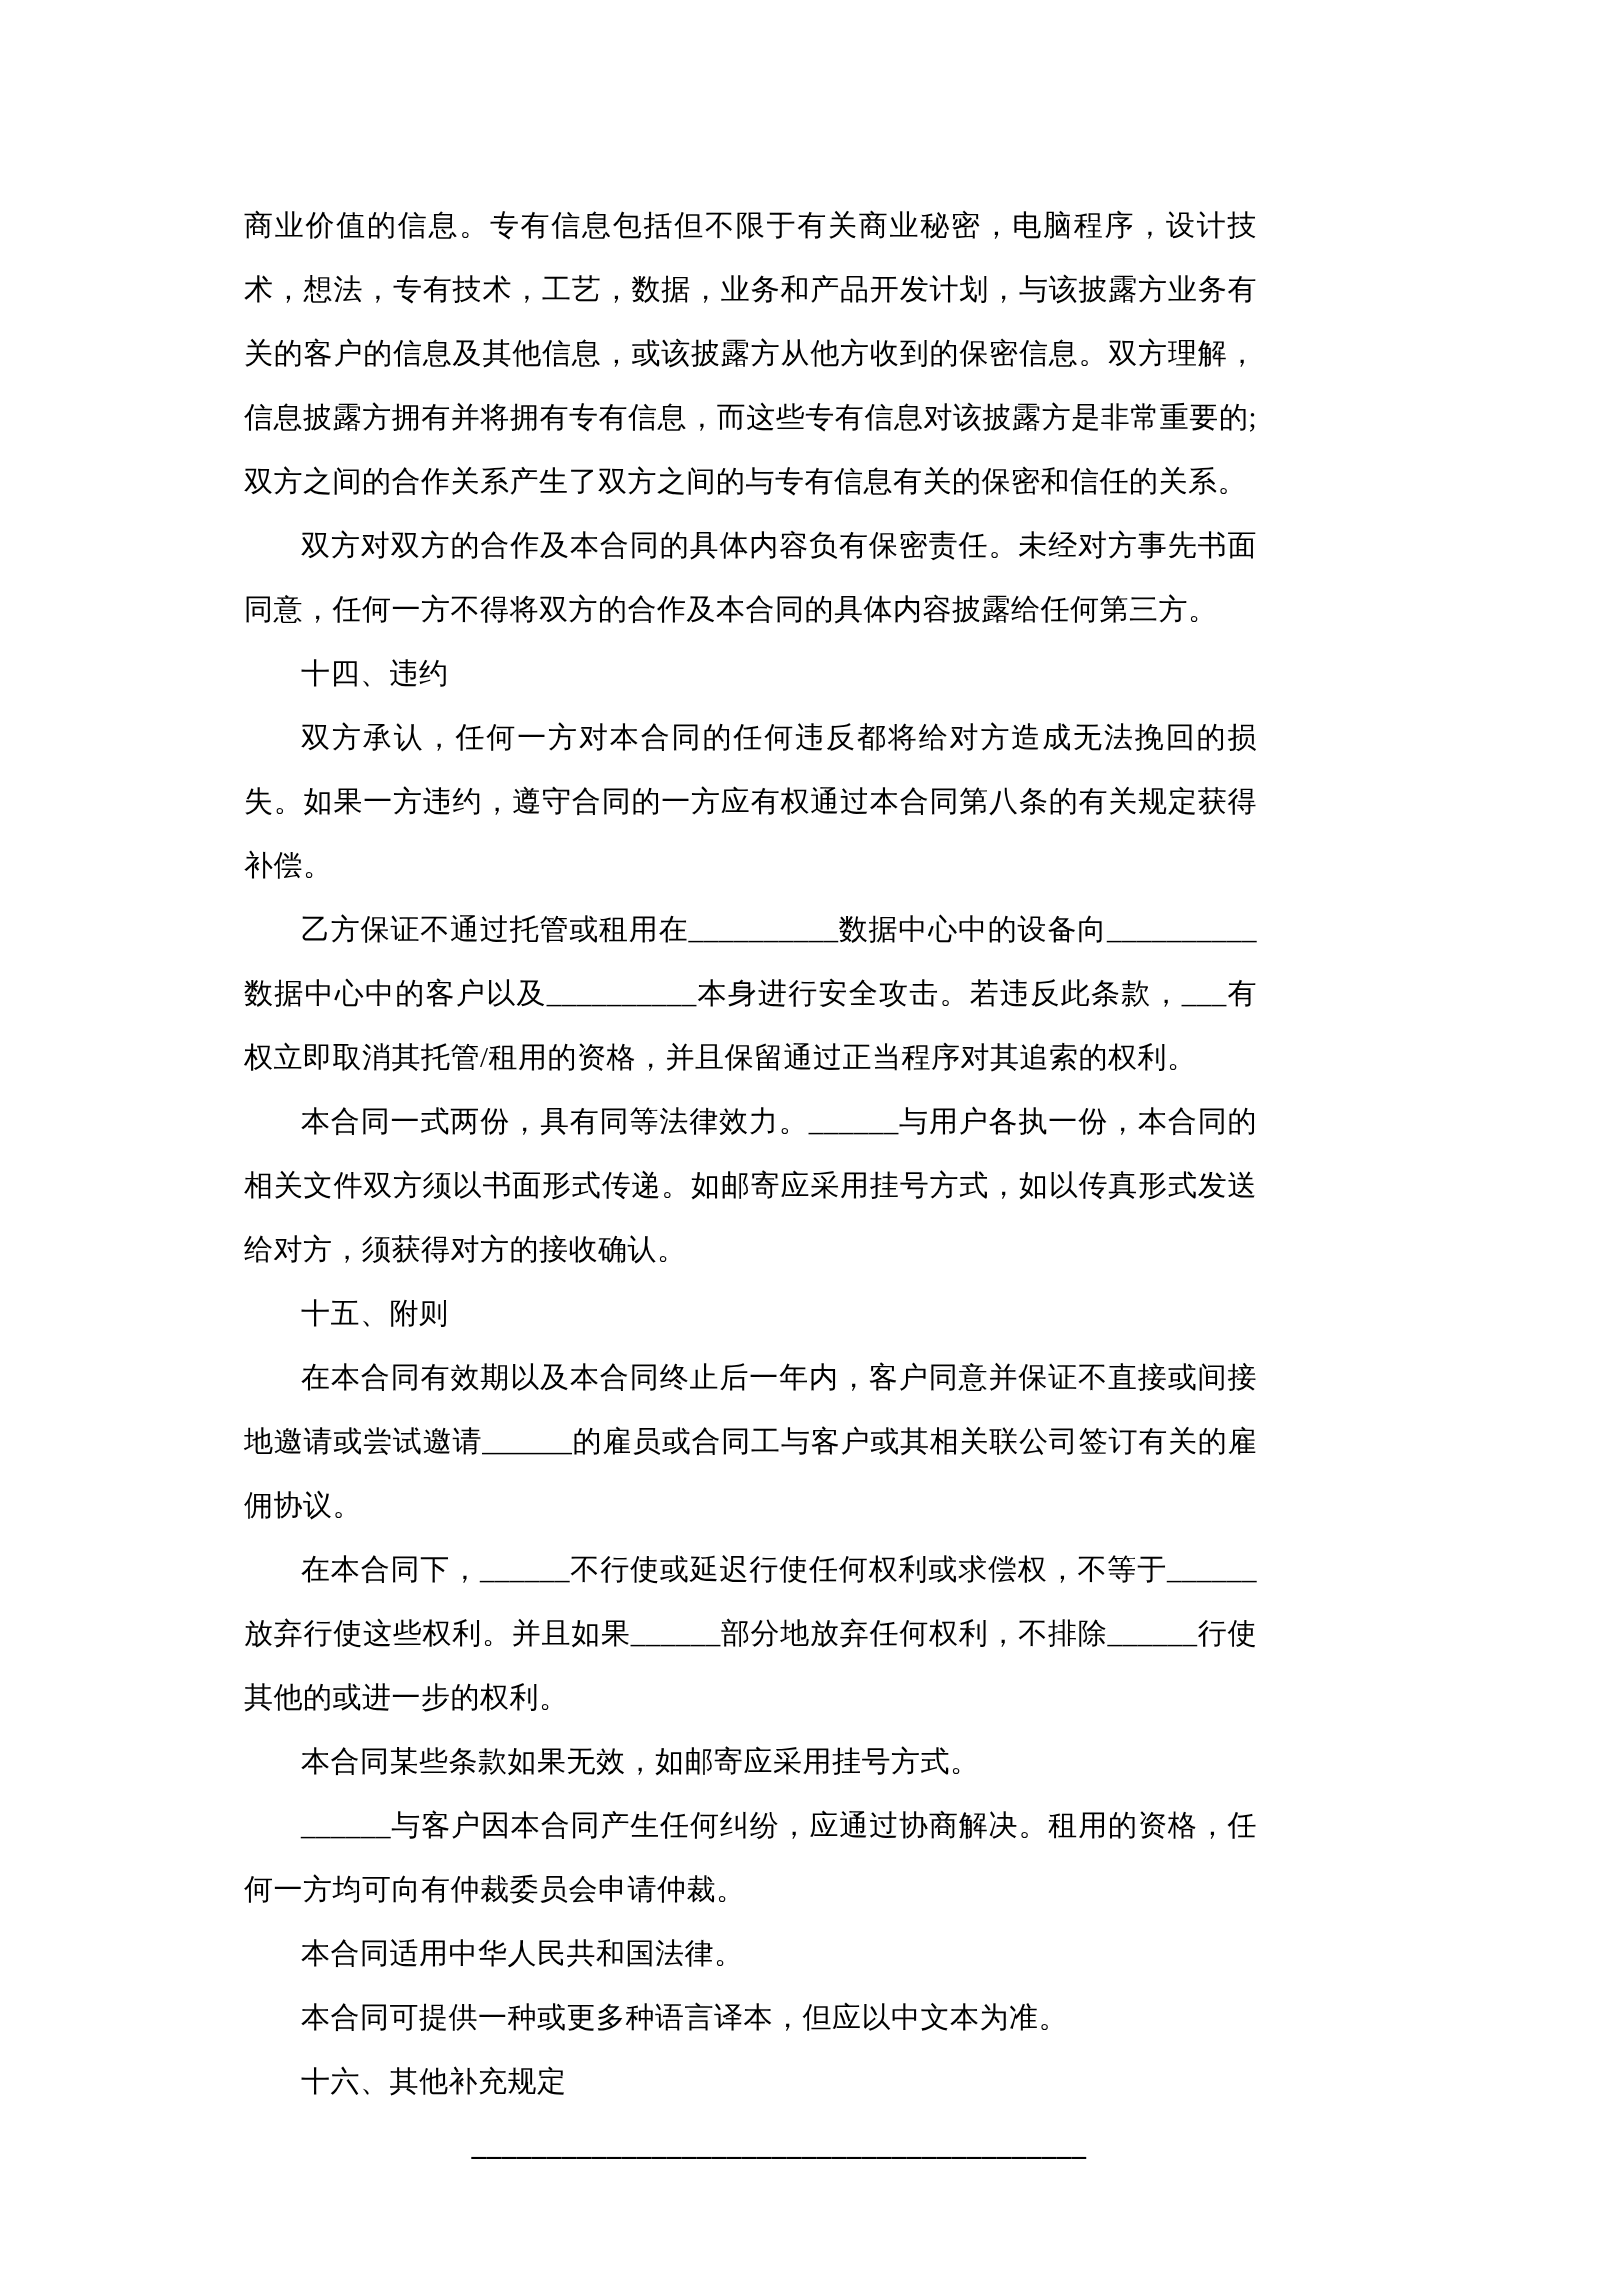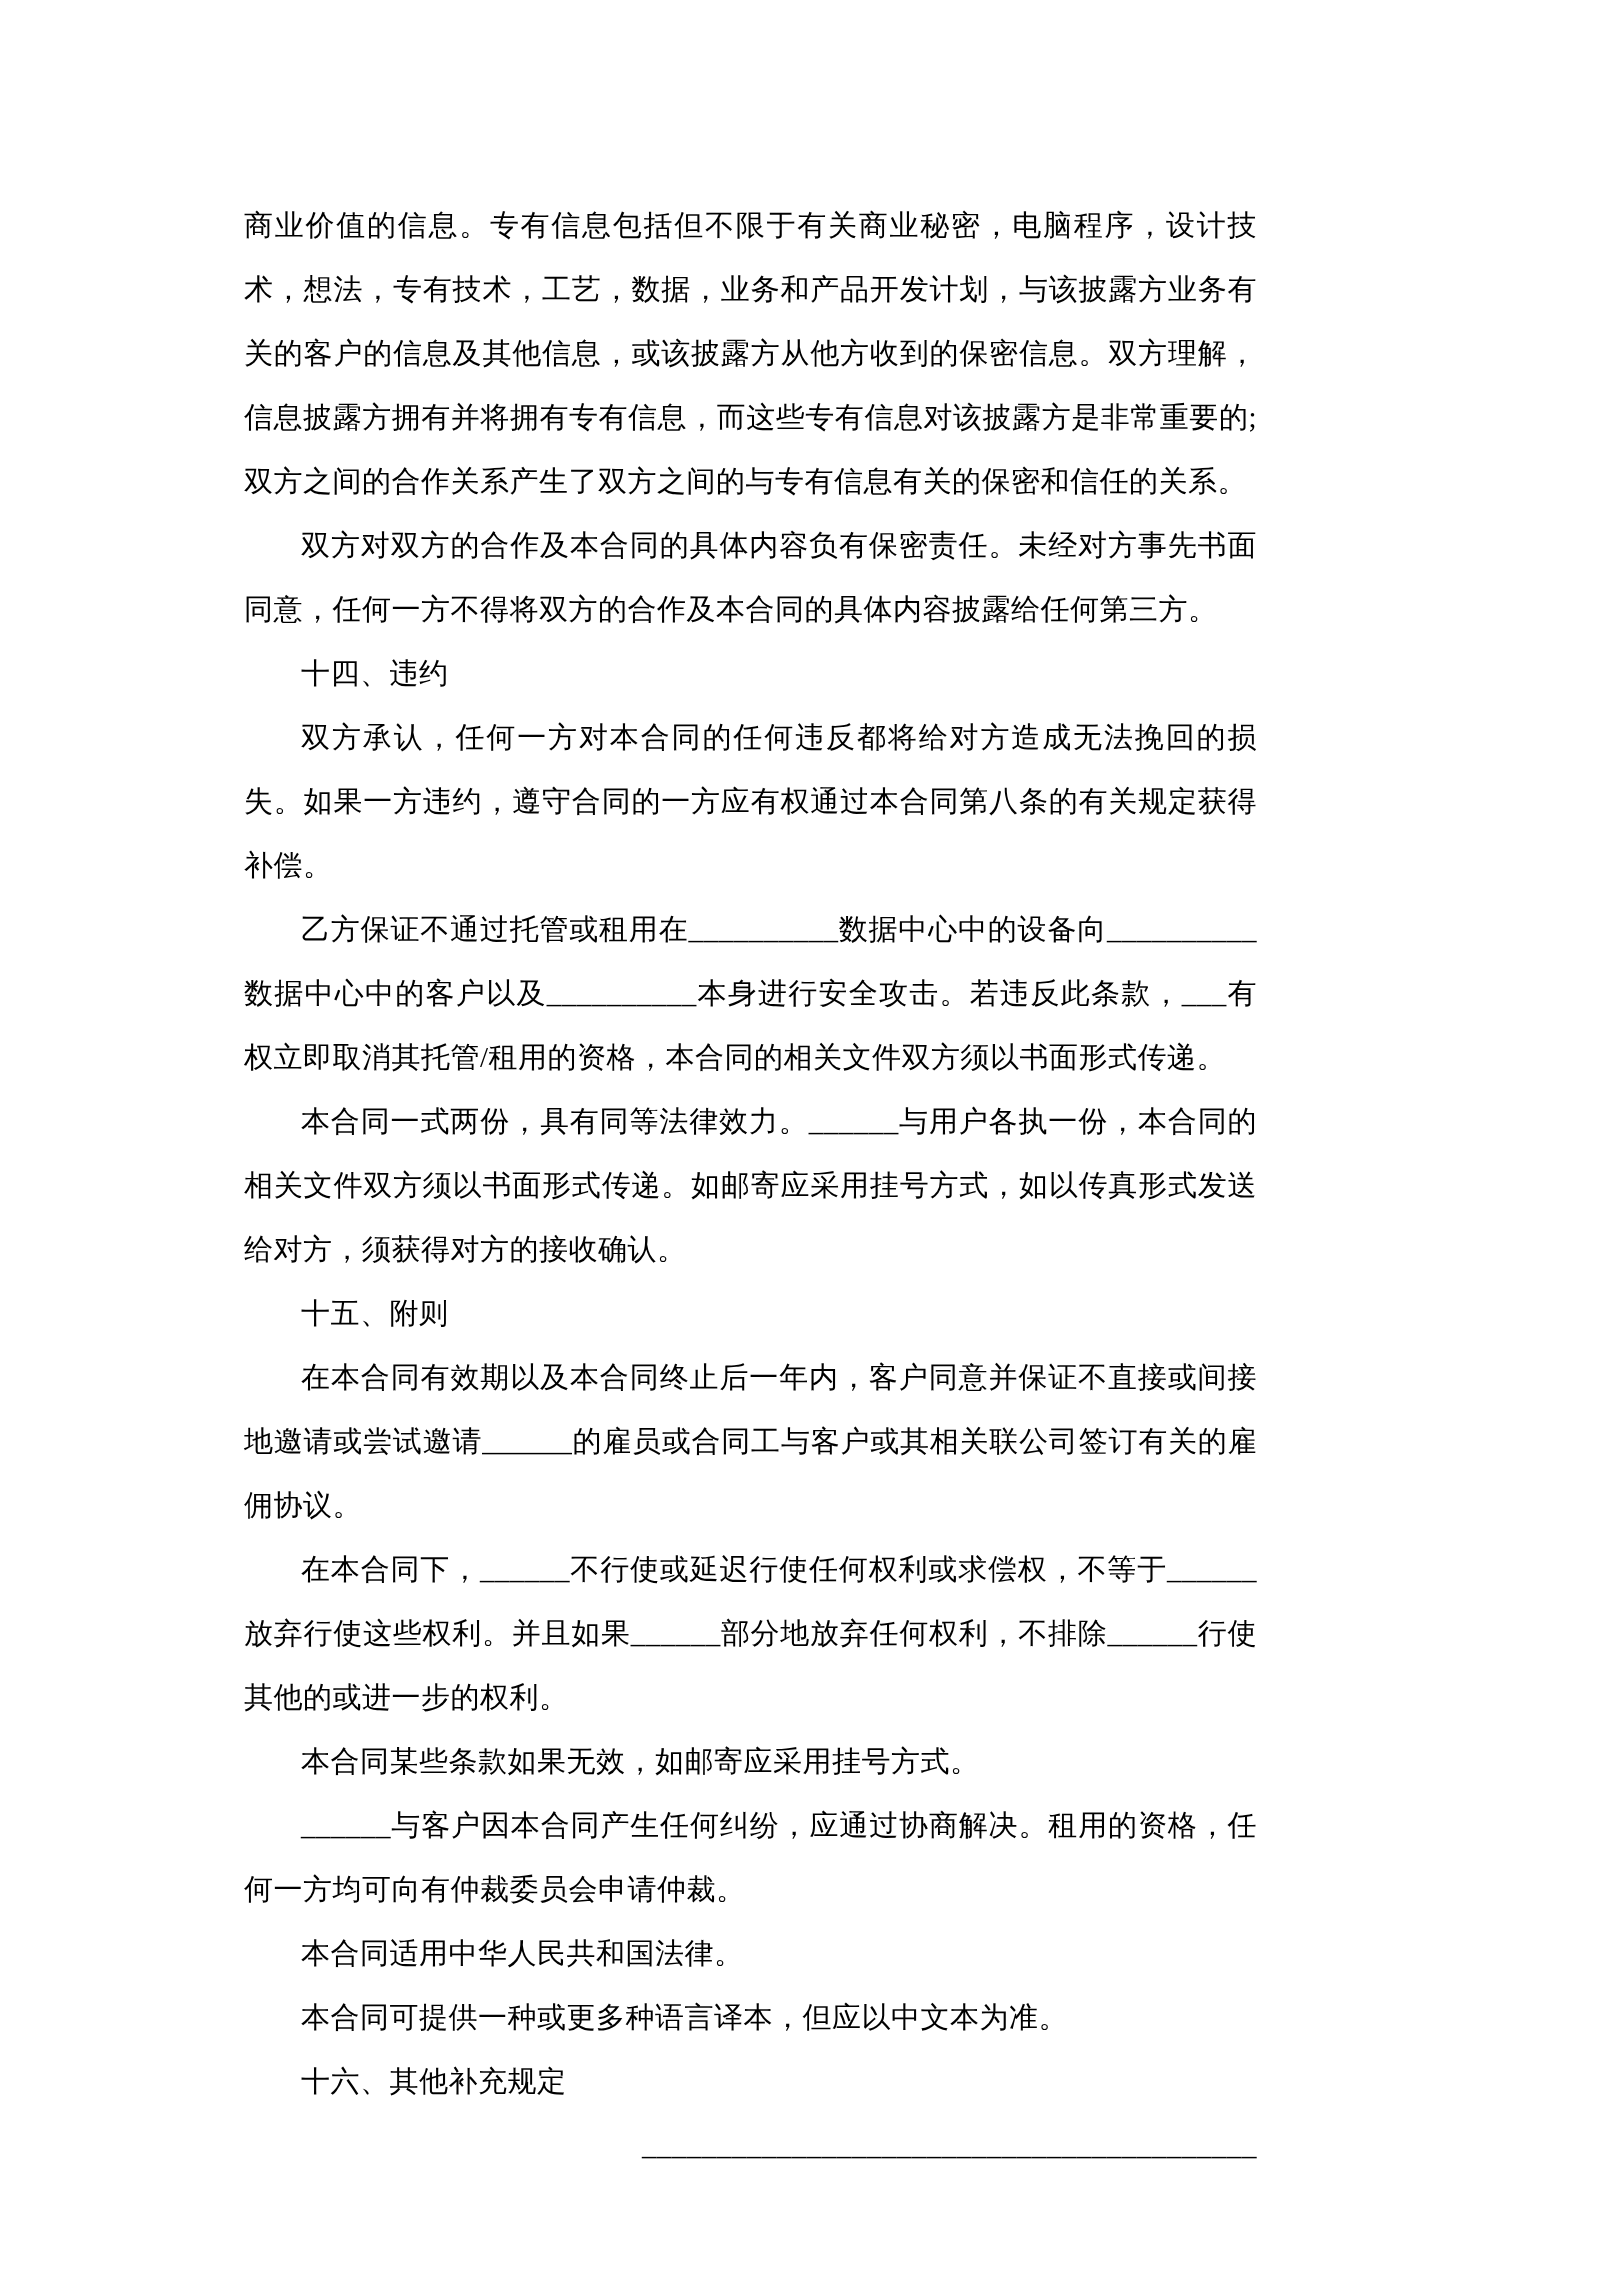--- a/index.html
+++ b/index.html
@@ -26,33 +26,34 @@
     font-size: 29px;
     line-height: 64px;
     text-align: justify;
     letter-spacing: 0.5px;
     word-break: break-all;
   }
   .para.indent {
     text-indent: 57px;
   }
   .para.blank-line {
-    text-align: right;
+    text-align: center;
+    font-weight: bold;
   }
 </style>
 </head>
 <body>
 
 <div class="page">
   <div class="doc-body" id="doc-body">
       <p class="para">商业价值的信息。专有信息包括但不限于有关商业秘密，电脑程序，设计技术，想法，专有技术，工艺，数据，业务和产品开发计划，与该披露方业务有关的客户的信息及其他信息，或该披露方从他方收到的保密信息。双方理解，信息披露方拥有并将拥有专有信息，而这些专有信息对该披露方是非常重要的;双方之间的合作关系产生了双方之间的与专有信息有关的保密和信任的关系。</p>
       <p class="para indent">双方对双方的合作及本合同的具体内容负有保密责任。未经对方事先书面同意，任何一方不得将双方的合作及本合同的具体内容披露给任何第三方。</p>
       <p class="para indent">十四、违约</p>
       <p class="para indent">双方承认，任何一方对本合同的任何违反都将给对方造成无法挽回的损失。如果一方违约，遵守合同的一方应有权通过本合同第八条的有关规定获得补偿。</p>
-      <p class="para indent">乙方保证不通过托管或租用在__________数据中心中的设备向__________数据中心中的客户以及__________本身进行安全攻击。若违反此条款，___有权立即取消其托管/租用的资格，本合同的相关文件双方须以书面形式传递。</p>
+      <p class="para indent">乙方保证不通过托管或租用在__________数据中心中的设备向__________数据中心中的客户以及__________本身进行安全攻击。若违反此条款，___有权立即取消其托管/租用的资格，并且保留通过正当程序对其追索的权利。</p>
       <p class="para indent">本合同一式两份，具有同等法律效力。______与用户各执一份，本合同的相关文件双方须以书面形式传递。如邮寄应采用挂号方式，如以传真形式发送给对方，须获得对方的接收确认。</p>
       <p class="para indent">十五、附则</p>
       <p class="para indent">在本合同有效期以及本合同终止后一年内，客户同意并保证不直接或间接地邀请或尝试邀请______的雇员或合同工与客户或其相关联公司签订有关的雇佣协议。</p>
       <p class="para indent">在本合同下，______不行使或延迟行使任何权利或求偿权，不等于______放弃行使这些权利。并且如果______部分地放弃任何权利，不排除______行使其他的或进一步的权利。</p>
       <p class="para indent">本合同某些条款如果无效，如邮寄应采用挂号方式。</p>
       <p class="para indent">______与客户因本合同产生任何纠纷，应通过协商解决。租用的资格，任何一方均可向有仲裁委员会申请仲裁。</p>
       <p class="para indent">本合同适用中华人民共和国法律。</p>
       <p class="para indent">本合同可提供一种或更多种语言译本，但应以中文本为准。</p>
       <p class="para indent">十六、其他补充规定</p>
       <p class="para indent blank-line">_________________________________________</p>

